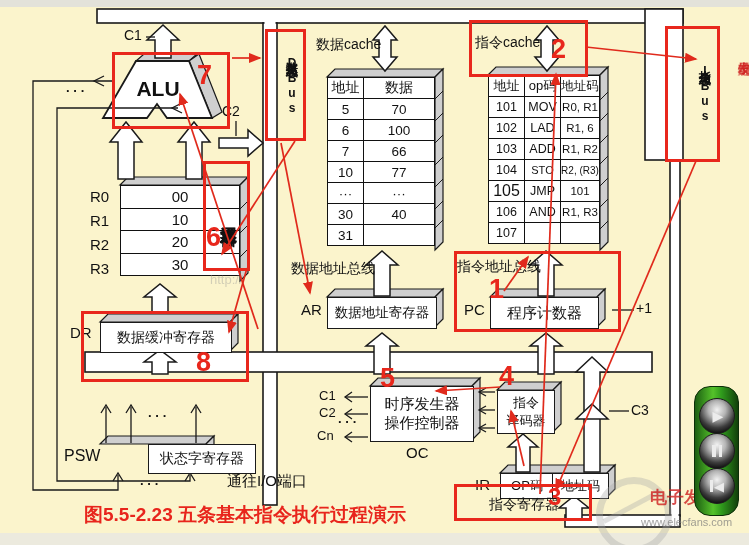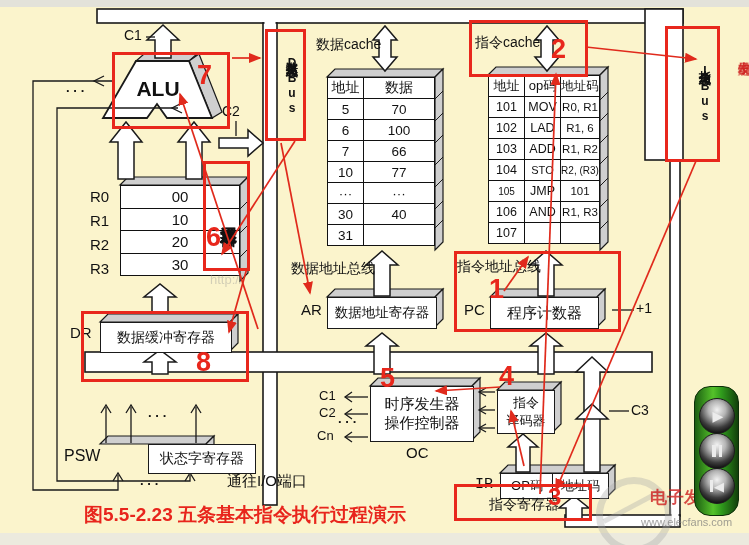--- a/index.html
+++ b/index.html
@@ -244,21 +244,21 @@
           <td style="font-size:12.5px;">103</td>
           <td style="font-size:12.5px;">ADD</td>
           <td style="font-size:11.5px;">R1, R2</td>
         </tr>
     <tr>
           <td style="font-size:12.5px;">104</td>
           <td style="font-size:11px;margin-left:44px;">STO</td>
           <td style="font-size:10px;margin-top:24px;">R2, (R3)</td>
         </tr>
     <tr>
-          <td style="font-size:10px;">105</td>
+          <td style="font-size:16px;">105</td>
           <td style="font-size:12.5px;">JMP</td>
           <td style="font-size:11.5px;">101</td>
         </tr>
     <tr>
           <td style="font-size:12.5px;">106</td>
           <td style="font-size:12.5px;">AND</td>
           <td style="font-size:11.5px;">R1, R3</td>
         </tr>
     <tr>
           <td style="font-size:12.5px;">107</td>
@@ -294,21 +294,21 @@
     <div>操作控制器</div>
   </div>
   <div class="lbl" style="left:406px;top:445px;font-size:15px;">OC</div>
 
   <div class="wbox" style="left:497px;top:390px;width:56px;height:42px;font-size:13px;flex-direction:column;">
     <div>指令</div>
     <div>译码器</div>
   </div>
   <div class="lbl" style="left:631px;top:403px;font-size:14px;">C3</div>
 
-  <div class="lbl" style="left:475px;top:477px;font-size:15px;font-family:Liberation Mono, monospace;">IR</div>
+  <div class="lbl" style="left:475px;top:477px;font-size:15px;">IR</div>
   <div class="wbox" style="left:500px;top:473px;width:52px;height:24px;font-size:13px;">OP码</div>
   <div class="wbox" style="left:552px;top:473px;width:55px;height:24px;font-size:13px;">地址码</div>
   <div class="lbl" style="left:489px;top:497px;font-size:14px;">指令寄存器</div>
 
   <div class="dots" style="left:66px;top:83px;">···</div>
   <div class="dots" style="left:148px;top:408px;">···</div>
   <div class="dots" style="left:140px;top:476px;">···</div>
 
   <div class="lbl" style="left:84px;top:505px;font-size:19px;font-weight:bold;color:#E8251C;z-index:5;">图5.5-2.23 五条基本指令执行过程演示</div>
 

